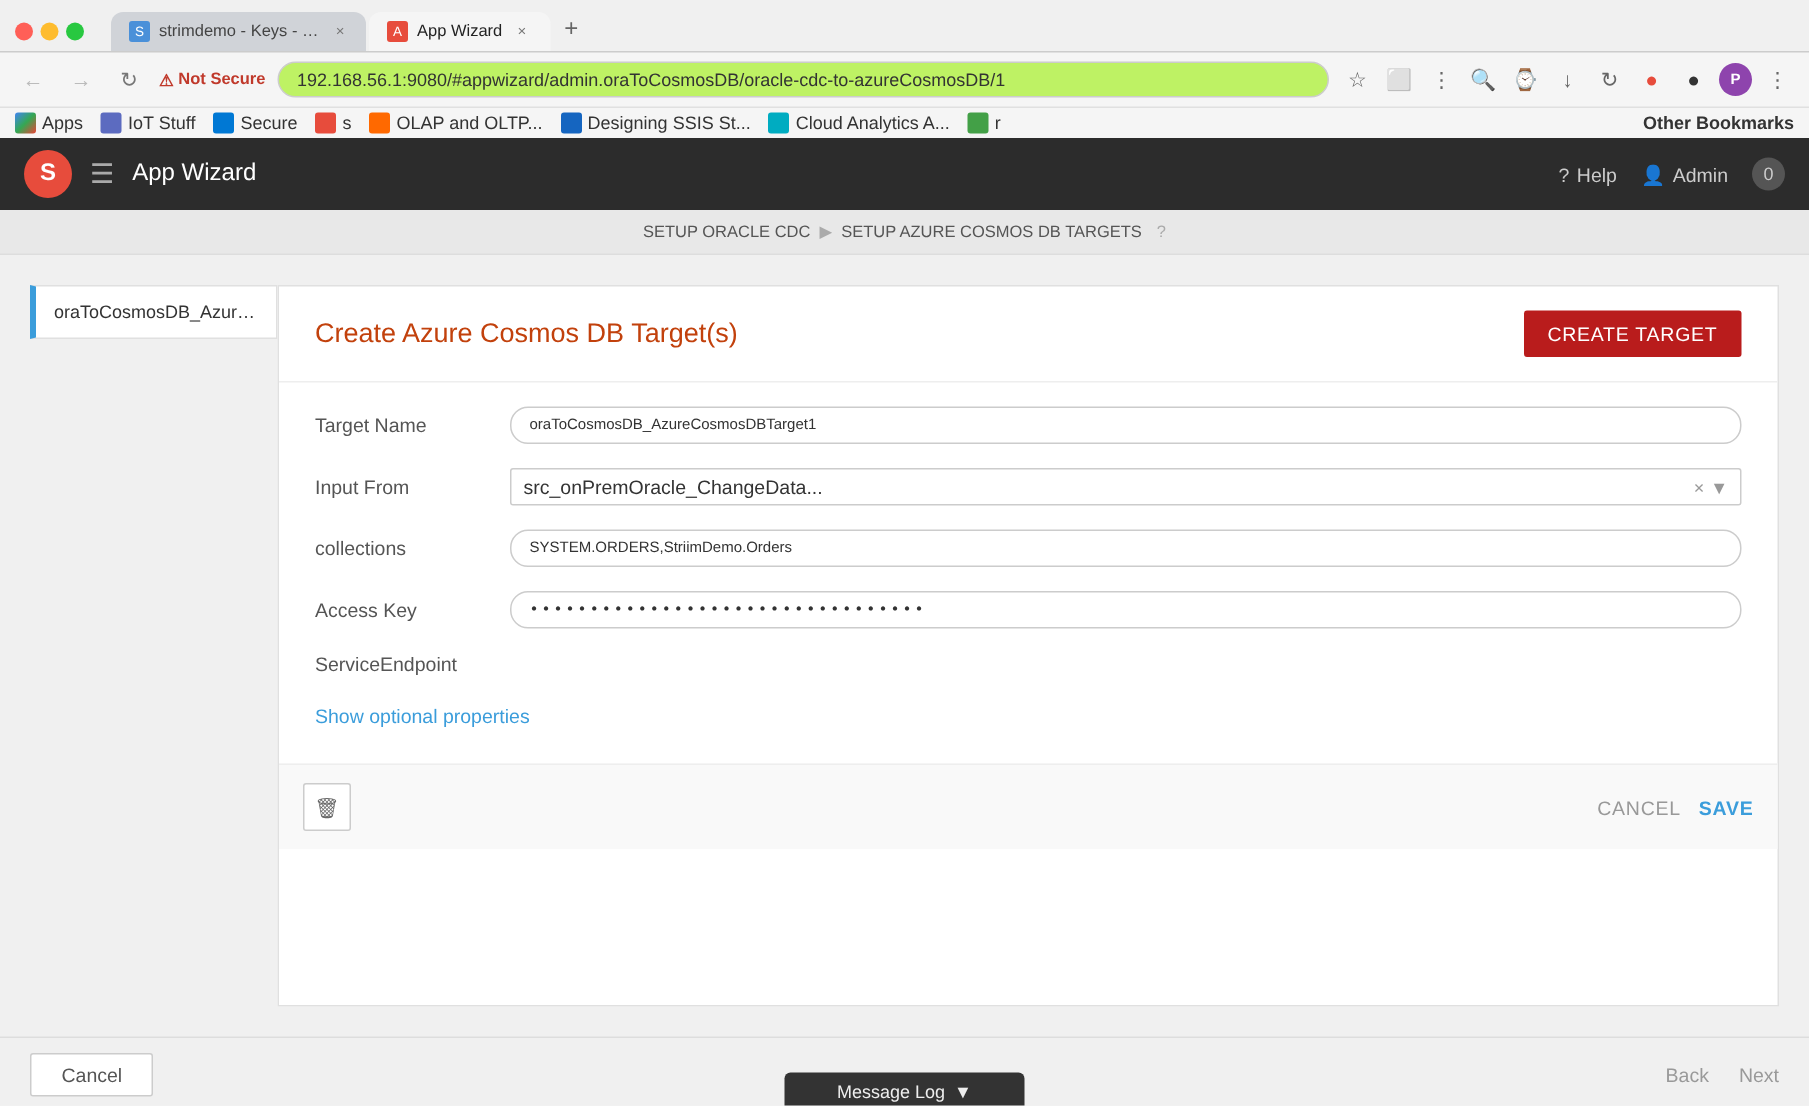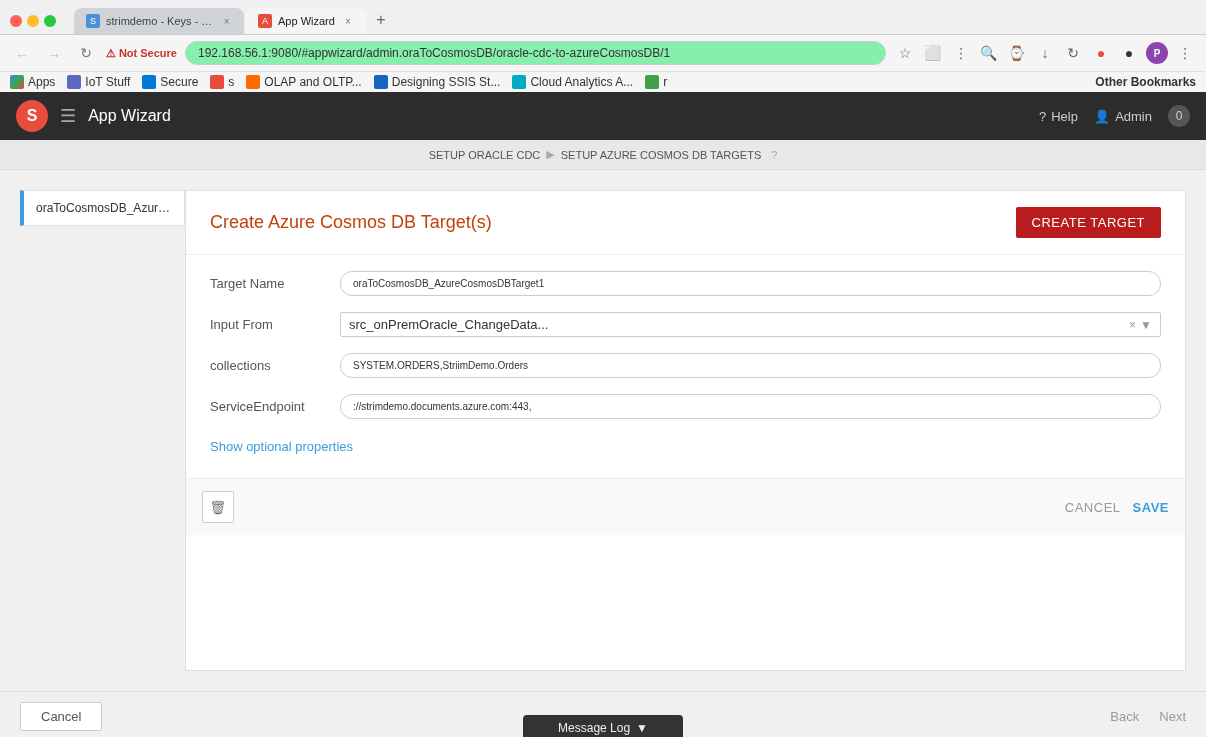--- a/index.html
+++ b/index.html
@@ -15,21 +15,21 @@
     .browser-tab.active { background: #f5f5f5; color: #222; }
     .browser-tab .tab-favicon { width: 14px; height: 14px; background: #4a90d9; border-radius: 2px; flex-shrink: 0; font-size: 9px; display: flex; align-items: center; justify-content: center; color: white; }
     .browser-tab .tab-close { margin-left: auto; width: 14px; height: 14px; border-radius: 50%; display: flex; align-items: center; justify-content: center; font-size: 10px; color: #777; }
     .browser-tab.inactive-tab { max-width: 170px; }
     .tab-new { background: none; border: none; width: 24px; height: 24px; display: flex; align-items: center; justify-content: center; font-size: 16px; color: #666; cursor: pointer; margin-bottom: 2px; }
 
     .browser-toolbar { display: flex; align-items: center; padding: 6px 10px; gap: 8px; background: #f5f5f5; border-top: 1px solid #ccc; }
     .nav-btn { width: 24px; height: 24px; border-radius: 50%; display: flex; align-items: center; justify-content: center; color: #777; font-size: 14px; cursor: pointer; }
     .nav-btn.disabled { color: #bbb; }
     .security-warning { display: flex; align-items: center; gap: 3px; color: #c0392b; font-size: 11px; font-weight: 600; }
-    .address-bar { flex: 1; background: #86efac; border: 1px solid #ccc; border-radius: 16px; padding: 4px 12px; font-size: 12px; color: #333; display: flex; align-items: center; gap: 6px; }
+    .address-bar { flex: 1; background: #bef264; border: 1px solid #ccc; border-radius: 16px; padding: 4px 12px; font-size: 12px; color: #333; display: flex; align-items: center; gap: 6px; }
     .address-url { color: #333; font-size: 12px; }
     .toolbar-icons { display: flex; gap: 6px; align-items: center; }
     .toolbar-icon { width: 22px; height: 22px; display: flex; align-items: center; justify-content: center; color: #666; font-size: 14px; cursor: pointer; }
     .profile-icon { width: 22px; height: 22px; background: #8e44ad; border-radius: 50%; display: flex; align-items: center; justify-content: center; color: white; font-size: 10px; font-weight: bold; }
 
     .bookmarks-bar { display: flex; align-items: center; padding: 3px 10px; gap: 12px; background: #f5f5f5; border-top: 1px solid #e0e0e0; font-size: 12px; color: #333; }
     .bookmark-item { display: flex; align-items: center; gap: 4px; cursor: pointer; white-space: nowrap; }
     .bookmark-item .bm-icon { width: 14px; height: 14px; border-radius: 2px; flex-shrink: 0; }
     .other-bookmarks { margin-left: auto; font-size: 12px; color: #333; cursor: pointer; font-weight: bold; }
 
@@ -249,25 +249,28 @@
             </div>
           </div>
 
           
           <div class="form-row">
             <label class="form-label">collections</label>
             <input class="form-input" type="text" value="SYSTEM.ORDERS,StriimDemo.Orders" style="">
           </div>
 
           
+          <div class="form-row">
+            <label class="form-label">Access Key</label>
+            <input class="form-input password-field" type="password" value="supersecretaccesskeyvalue12345678" style="">
+          </div>
 
           
           <div class="form-row">
             <label class="form-label">ServiceEndpoint</label>
-            <input class="form-input" type="text" value="://strimdemo.documents.azure.com:443," style="">
           </div>
 
           
           <span class="show-optional">Show optional properties</span>
         </div>
 
         <div class="form-footer">
           <button class="delete-icon-btn">
             <span>🗑</span>
           </button>

